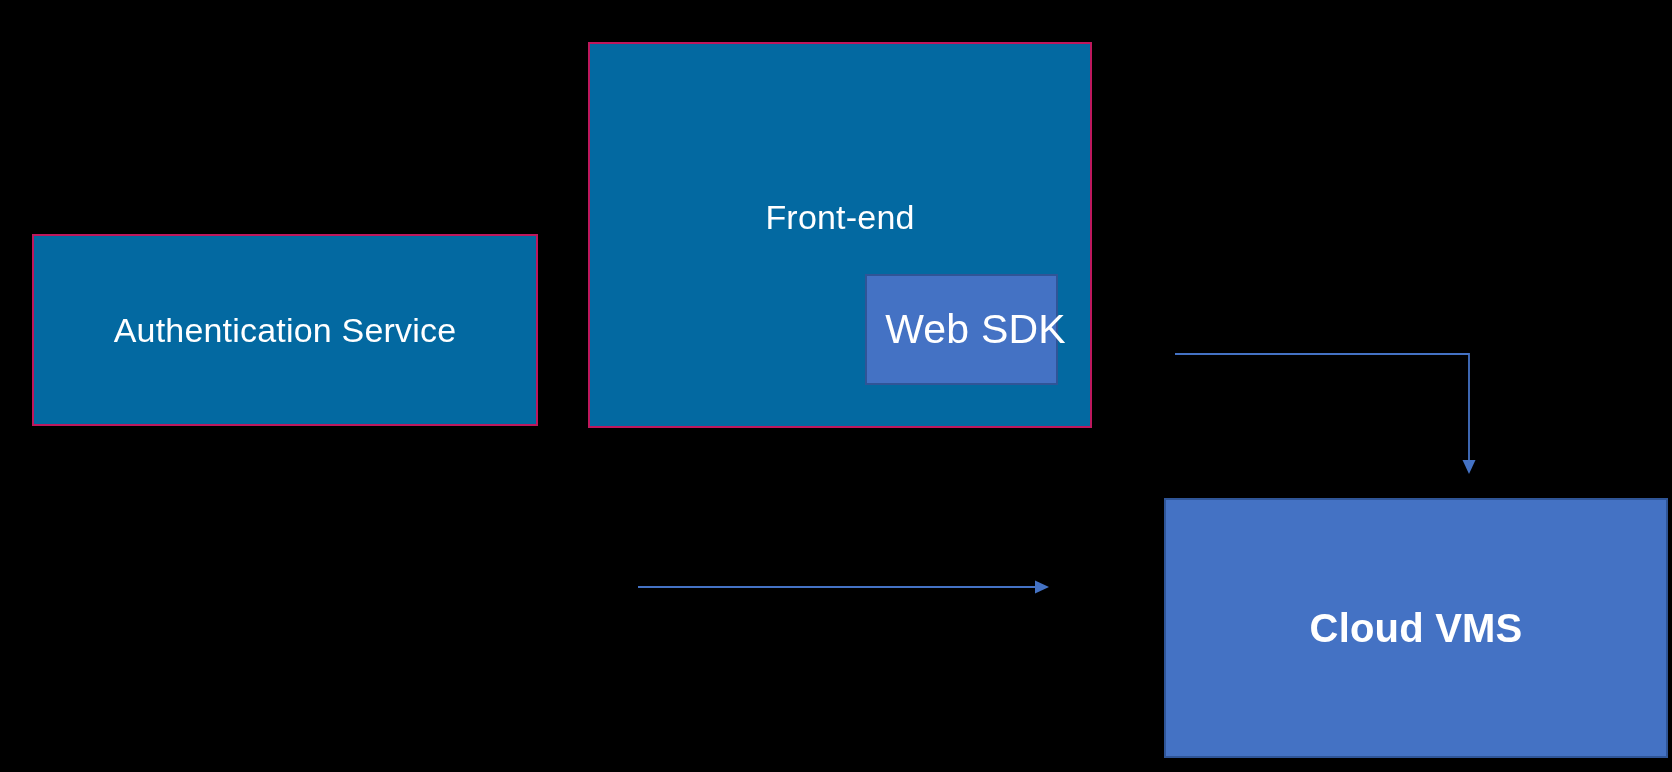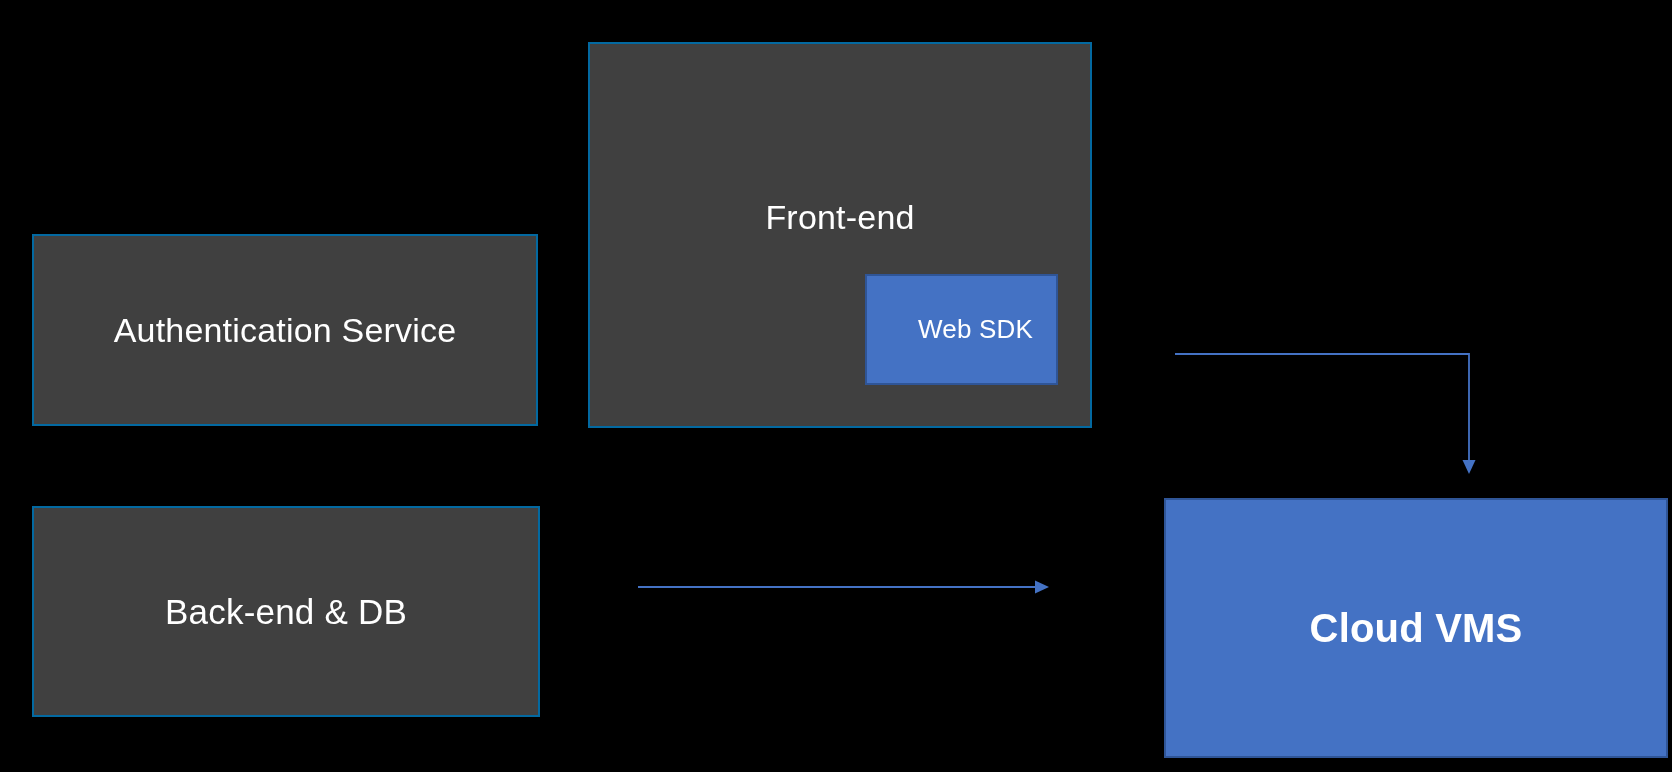--- a/index.html
+++ b/index.html
@@ -21,22 +21,22 @@
     display: flex;
     align-items: center;
     justify-content: center;
     color: #ffffff;
   }
   .node .label {
     white-space: nowrap;
     letter-spacing: 0.2px;
   }
   .orange {
-    background: #404040;
-    border: 2px solid #0369a1;
+    background: #0369a1;
+    border: 2px solid #be185d;
   }
   .blue {
     background: #4472C4;
     border: 2px solid #2F5597;
   }
 
   .auth-box {
     left: 32px; top: 234px;
     width: 506px; height: 192px;
     font-size: 34px;
@@ -48,21 +48,21 @@
   }
   .frontend-label {
     position: absolute;
     left: 0; right: 0;
     top: 154px;
     text-align: center;
   }
   .websdk-box {
     left: 275px; top: 230px;
     width: 193px; height: 111px;
-    font-size: 26px;
+    font-size: 41px;
     padding-left: 28px;
   }
   .backend-box {
     left: 32px; top: 506px;
     width: 508px; height: 211px;
     font-size: 35px;
   }
   .cloudvms-box {
     left: 1164px; top: 498px;
     width: 504px; height: 260px;
@@ -85,23 +85,20 @@
     <span class="label">Authentication Service</span>
   </div>
 
   <div class="node orange frontend-box">
     <span class="label frontend-label">Front-end</span>
     <div class="node blue websdk-box">
       <span class="label">Web SDK</span>
     </div>
   </div>
 
-  <div class="node orange backend-box">
-    <span class="label">Back-end &amp; DB</span>
-  </div>
 
   <div class="node blue cloudvms-box">
     <span class="label">Cloud VMS</span>
   </div>
 
   <svg class="arrow-svg arrow-h" width="416" height="20">
     <line x1="2" y1="10" x2="400" y2="10" stroke="#4472C4" stroke-width="1.8"></line>
     <polygon points="399,3.5 413,10 399,16.5" fill="#4472C4"></polygon>
   </svg>
 

